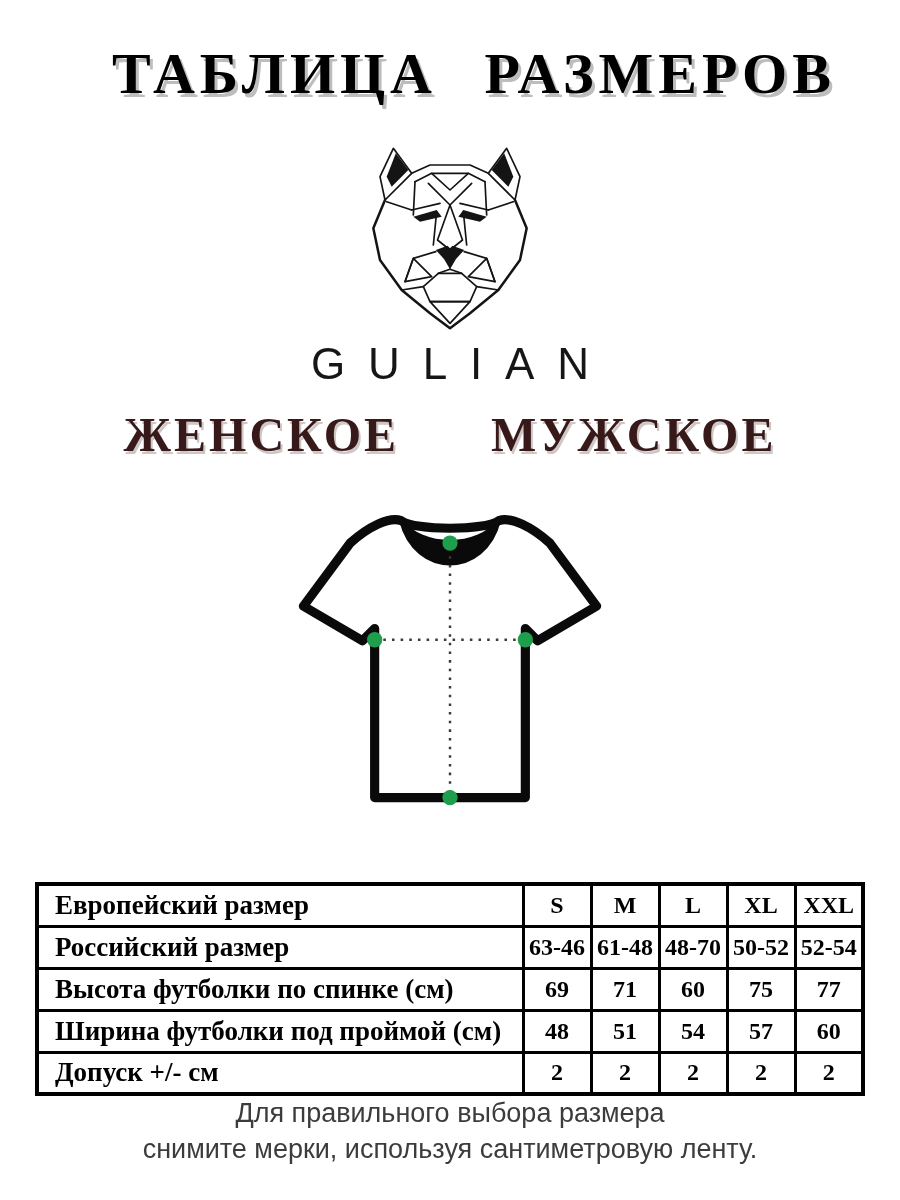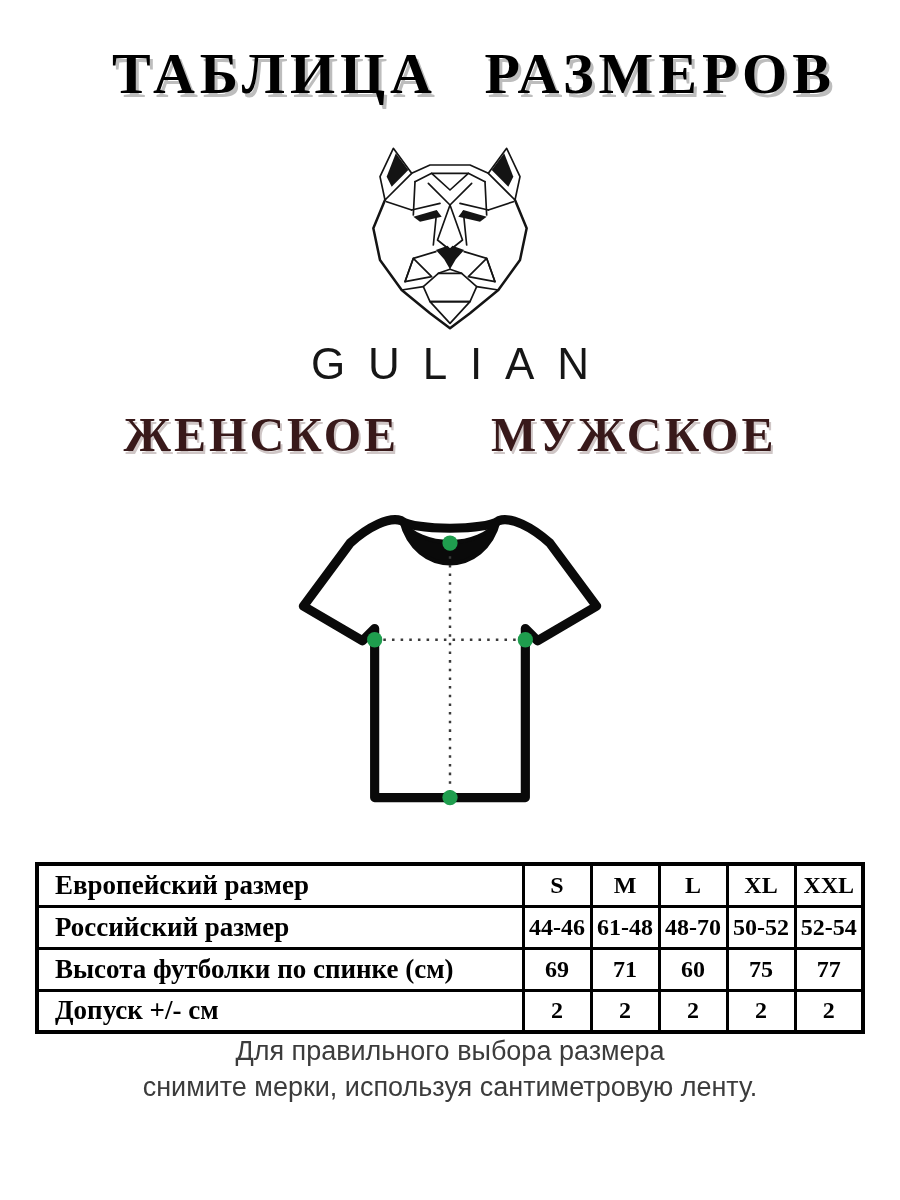--- a/index.html
+++ b/index.html
@@ -35,21 +35,21 @@
     font-size:48px; letter-spacing:3px;
     color:var(--maroon,#38191a);
     text-shadow:2px 3px 0 #cfc6c6;
   }
 
   
   .shirt-wrap { margin-top:24px; text-align:center; }
 
   
   table.size-table {
-    width:826px; margin:36px auto 0 auto;
+    width:826px; margin:56px auto 0 auto;
     border-collapse:collapse; border:4px solid #000;
     table-layout:fixed;
   }
   table.size-table td {
     border:3px solid #000; height:42px; background:#fff;
     font-family:"Liberation Serif", serif; font-weight:bold; color:#000;
     vertical-align:middle;
   }
   td.row-label { width:486px; text-align:left; padding-left:16px; font-size:27px; }
   td.size-cell { width:68px; text-align:center; font-size:24px; padding:0 1px; }
@@ -145,33 +145,41 @@
       <tr>
         <td class="row-label">Европейский размер</td>
         <td class="size-cell">S</td>
         <td class="size-cell">M</td>
         <td class="size-cell">L</td>
         <td class="size-cell">XL</td>
         <td class="size-cell">XXL</td>
       </tr>
       <tr>
         <td class="row-label">Российский размер</td>
-        <td class="size-cell">44-46</td>
+        <td class="size-cell">63-46</td>
         <td class="size-cell">61-48</td>
         <td class="size-cell">48-70</td>
         <td class="size-cell">50-52</td>
         <td class="size-cell">52-54</td>
       </tr>
       <tr>
         <td class="row-label">Высота футболки по спинке (см)</td>
         <td class="size-cell">69</td>
         <td class="size-cell">71</td>
         <td class="size-cell">60</td>
         <td class="size-cell">75</td>
         <td class="size-cell">77</td>
+      </tr>
+      <tr>
+        <td class="row-label">Ширина футболки под проймой (см)</td>
+        <td class="size-cell">48</td>
+        <td class="size-cell">51</td>
+        <td class="size-cell">54</td>
+        <td class="size-cell">57</td>
+        <td class="size-cell">60</td>
       </tr>
       <tr>
         <td class="row-label">Допуск +/- см</td>
         <td class="size-cell">2</td>
         <td class="size-cell">2</td>
         <td class="size-cell">2</td>
         <td class="size-cell">2</td>
         <td class="size-cell">2</td>
       </tr>
     </tbody>

